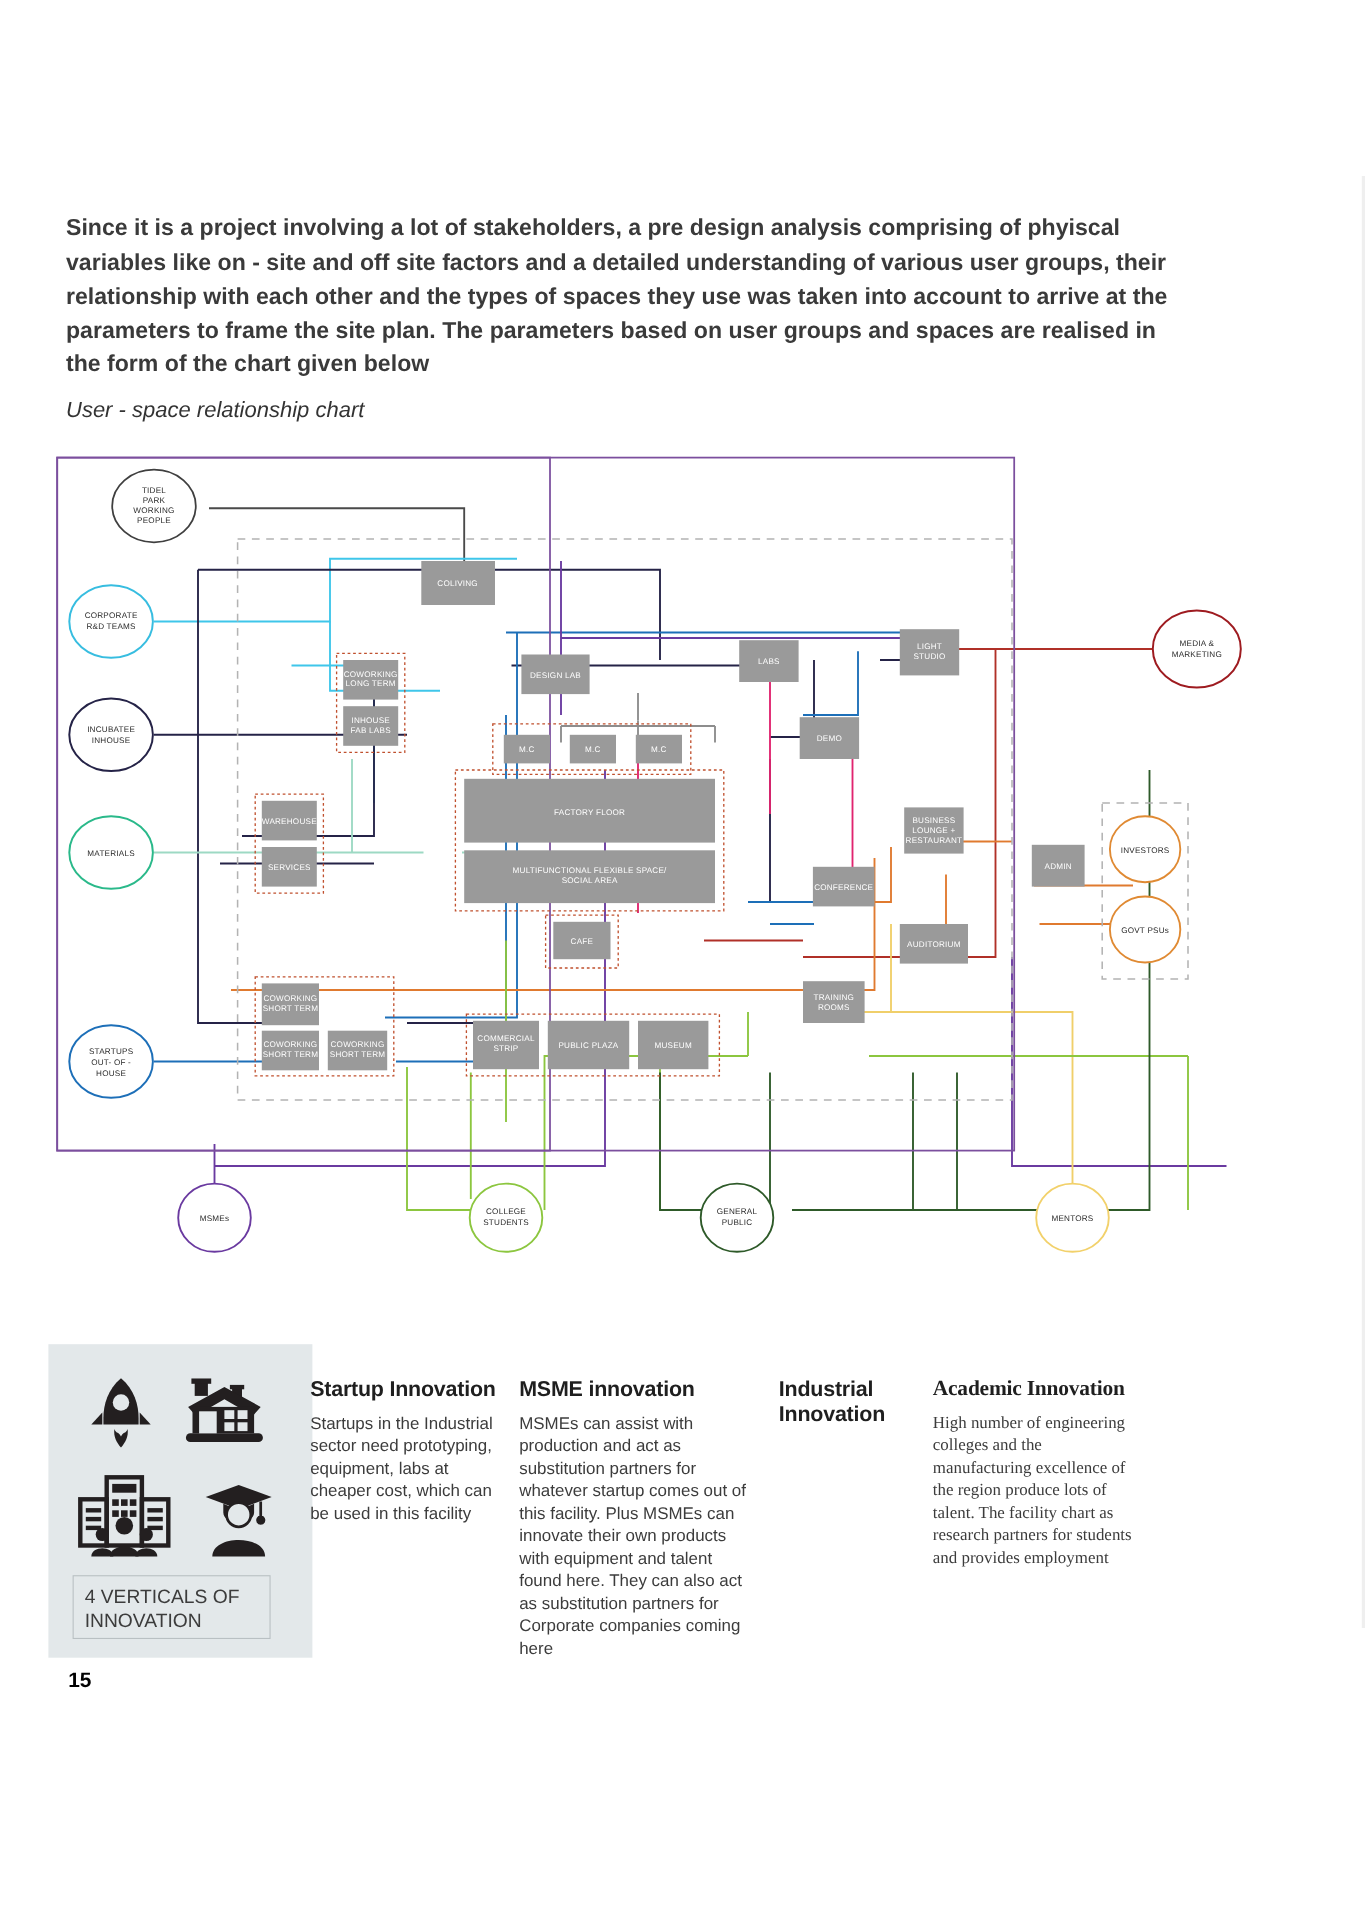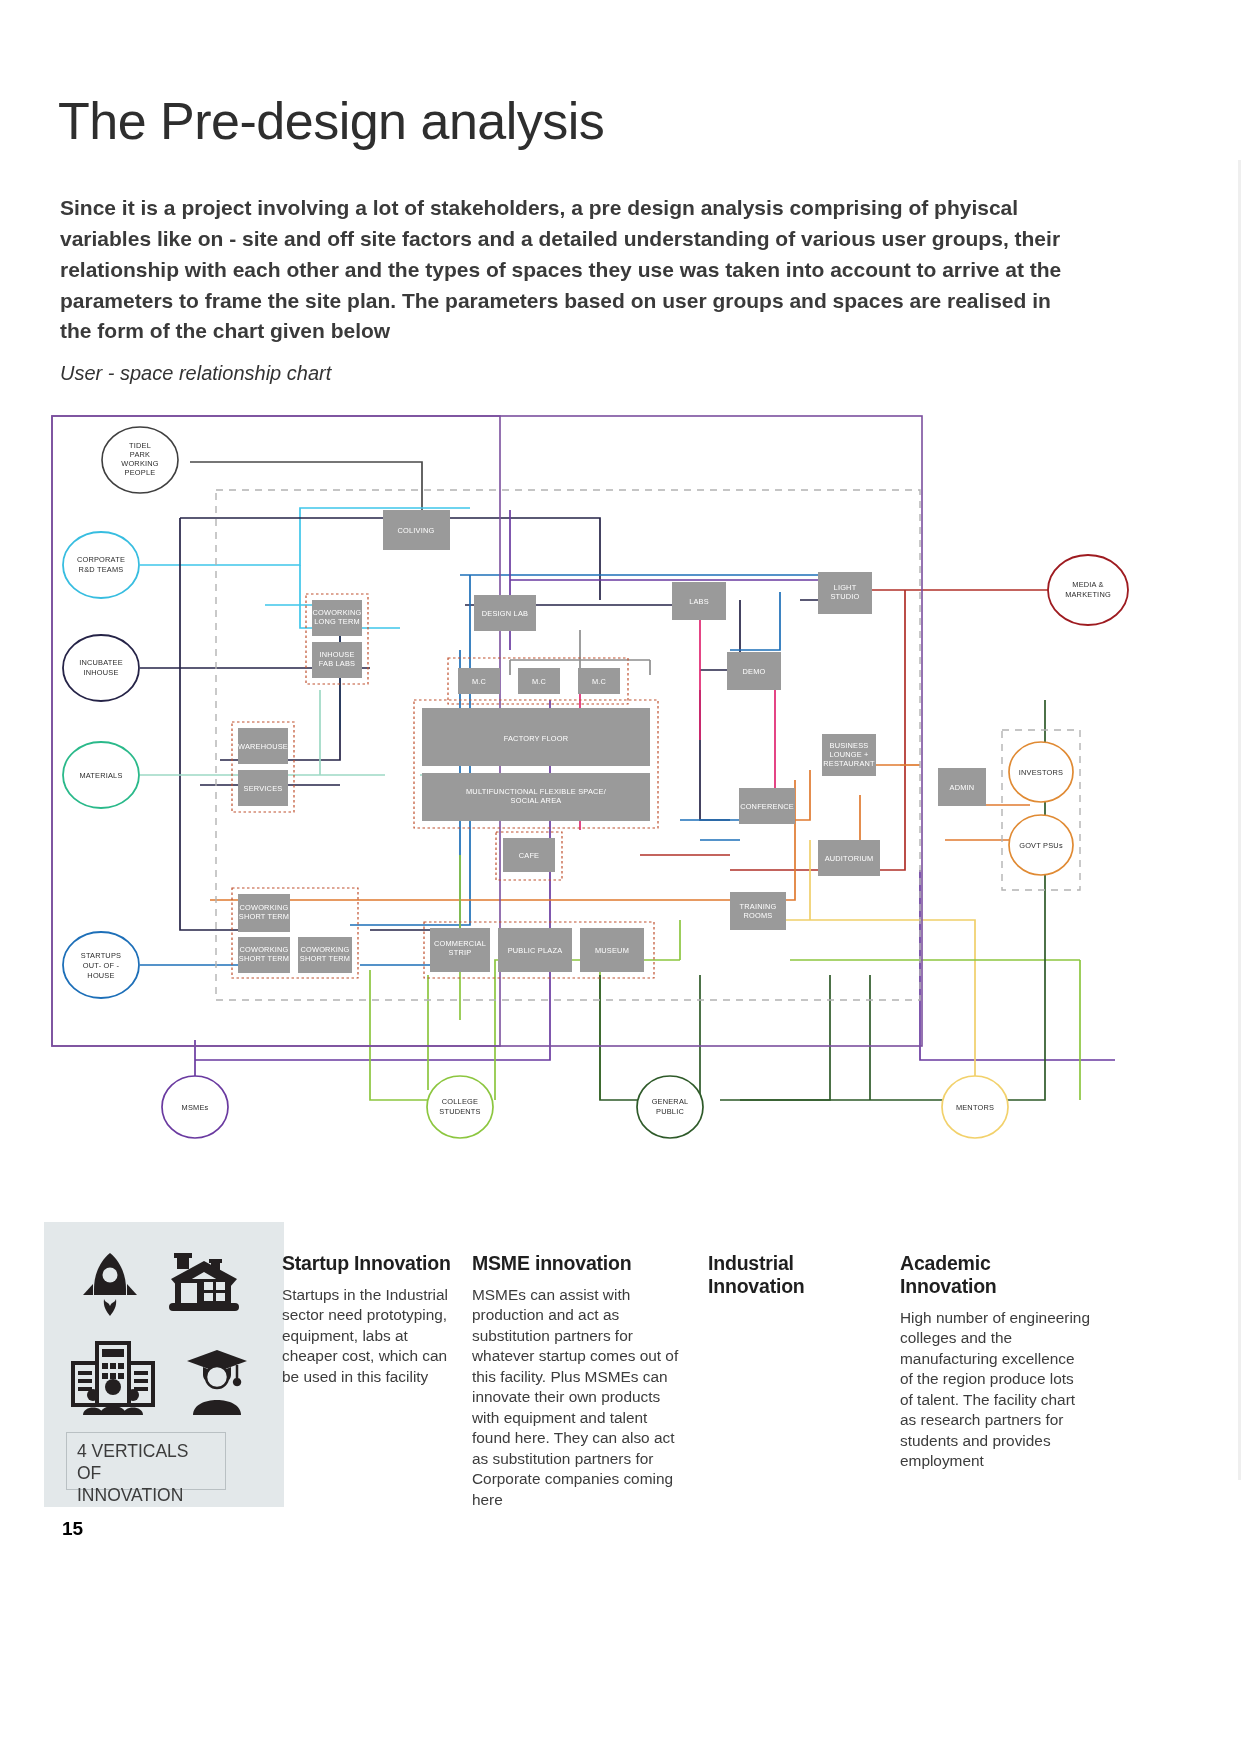--- a/index.html
+++ b/index.html
@@ -33,49 +33,48 @@
   #diagram svg { display:block; }
 
   
   .verticals-box {
     position:absolute; left:44px; top:1222px; width:240px; height:285px;
     background:#e3e8ea;
   }
   .vg { position:absolute; display:flex; align-items:center; justify-content:center; }
   .vg svg { display:block; }
   .verticals-caption {
-    position:absolute; left:66px; top:1432px; width:160px; height:58px;
+    position:absolute; left:66px; top:1432px; width:180px; height:58px;
     border:1px solid #b9c0c3; color:#3c3c3c; font-size:17.5px; line-height:1.25;
     padding:8px 10px; box-sizing:border-box;
   }
 
   .col { position:absolute; }
   .col h4 {
     margin:0 0 10px 0; font-size:19.5px; font-weight:700; color:#1f1f1f;
     letter-spacing:-0.2px;
   }
   .col p { margin:0; font-size:15.4px; line-height:1.33; color:#3c3c3c; }
   .c1 { left:282px; top:1252px; width:172px; }
   .c2 { left:472px; top:1252px; width:215px; }
   .c3 { left:708px; top:1252px; width:180px; }
-  .c4 { left:900px; top:1252px; width:190px; }
+  .c4 { left:848px; top:1252px; width:190px;font-family:Liberation Serif, serif; }
 
   .edge-line { position:absolute; right:0; top:160px; width:3px; height:1320px; background:#efefef; }
 
   
   text { font-family:"Liberation Sans", sans-serif; }
   .boxlabel { fill:#ffffff; font-size:7.4px; letter-spacing:0.2px; }
   .circlabel-sm { fill:#2b2b2b; font-size:7.4px; letter-spacing:0.2px; }
 </style>
 </head>
 <body>
 
 <div class="page">
 
-  <h1 class="title">The Pre-design analysis</h1>
 
   <p class="intro">Since it is a project involving a lot of stakeholders, a pre design analysis comprising of phyiscal variables like on - site and off site factors and a detailed understanding of various user groups, their relationship with each other and the types of spaces they use was taken into account to arrive at the parameters to frame the site plan. The parameters based on user groups and spaces are realised in the form of the chart given below</p>
 
   <div class="chart-label">User - space relationship chart</div>
 
   <div id="diagram">
   <svg width="1160" height="760" viewBox="0 0 1160 760" xmlns="http://www.w3.org/2000/svg">
     <defs>
       <style>
         .bx { fill:#9a9a9a; stroke:none; }

